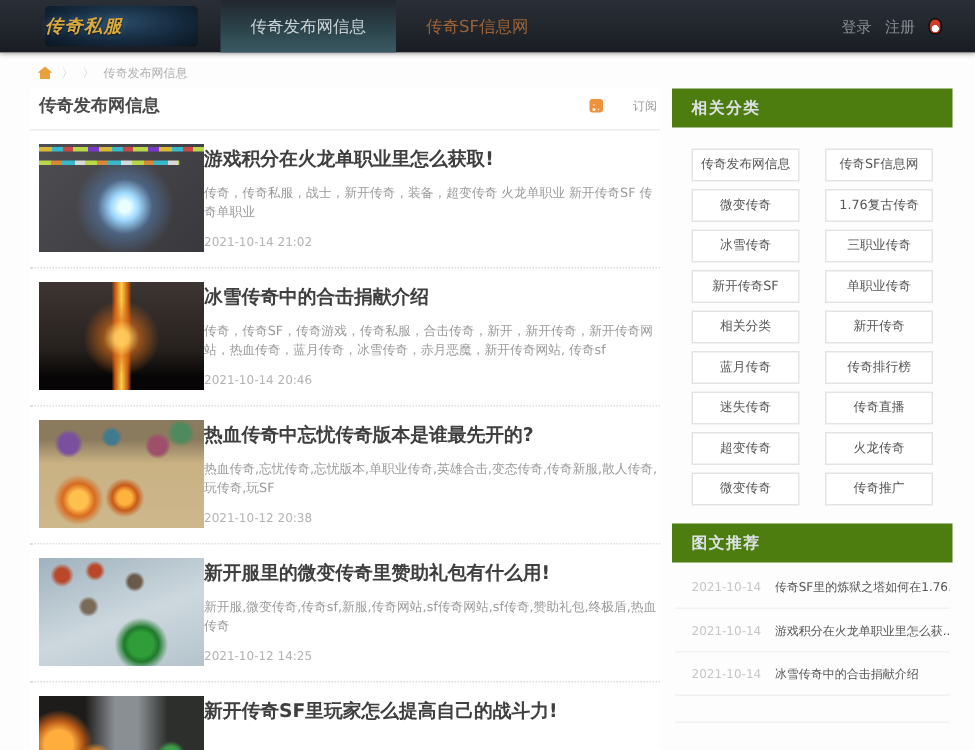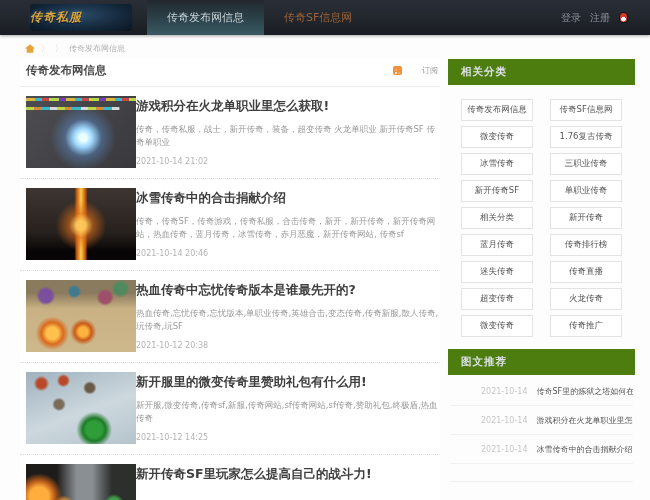--- a/index.html
+++ b/index.html
@@ -90,21 +90,21 @@
   .side-head { background:#4d7c0f; color:#dde2e7; font-size:10.5px; font-weight:bold;
     padding:6px 13px; letter-spacing:1px; }
   .cats { display:grid; grid-template-columns:1fr 1fr; column-gap:17px; row-gap:5px;
     padding:14px 13px 12px 13px; }
   .cat { display:block; border:1px solid #e3e3e3; background:#fff; color:#555;
     font-size:8.5px; text-align:center; padding:4px 0; cursor:pointer;
     text-decoration:none; white-space:nowrap; overflow:hidden; }
   .rec { list-style:none; padding:2px 2px 0 2px; }
   .rec li { display:flex; gap:9px; align-items:baseline; padding:9px 0 8px 11px;
     border-bottom:1px solid #f1f1f1; font-size:8px; }
-  .rec .r-date { color:#c6c6c6; flex-shrink:0;margin-left:20px; }
+  .rec .r-date { color:#c6c6c6; flex-shrink:0; }
   .rec .r-title { color:#555; cursor:pointer; white-space:nowrap; overflow:hidden; }
 </style>
 </head>
 <body>
 
 <header class="navbar">
   <div class="logo">
     <span>传奇私服</span>
   </div>
   <nav class="nav-tabs">

